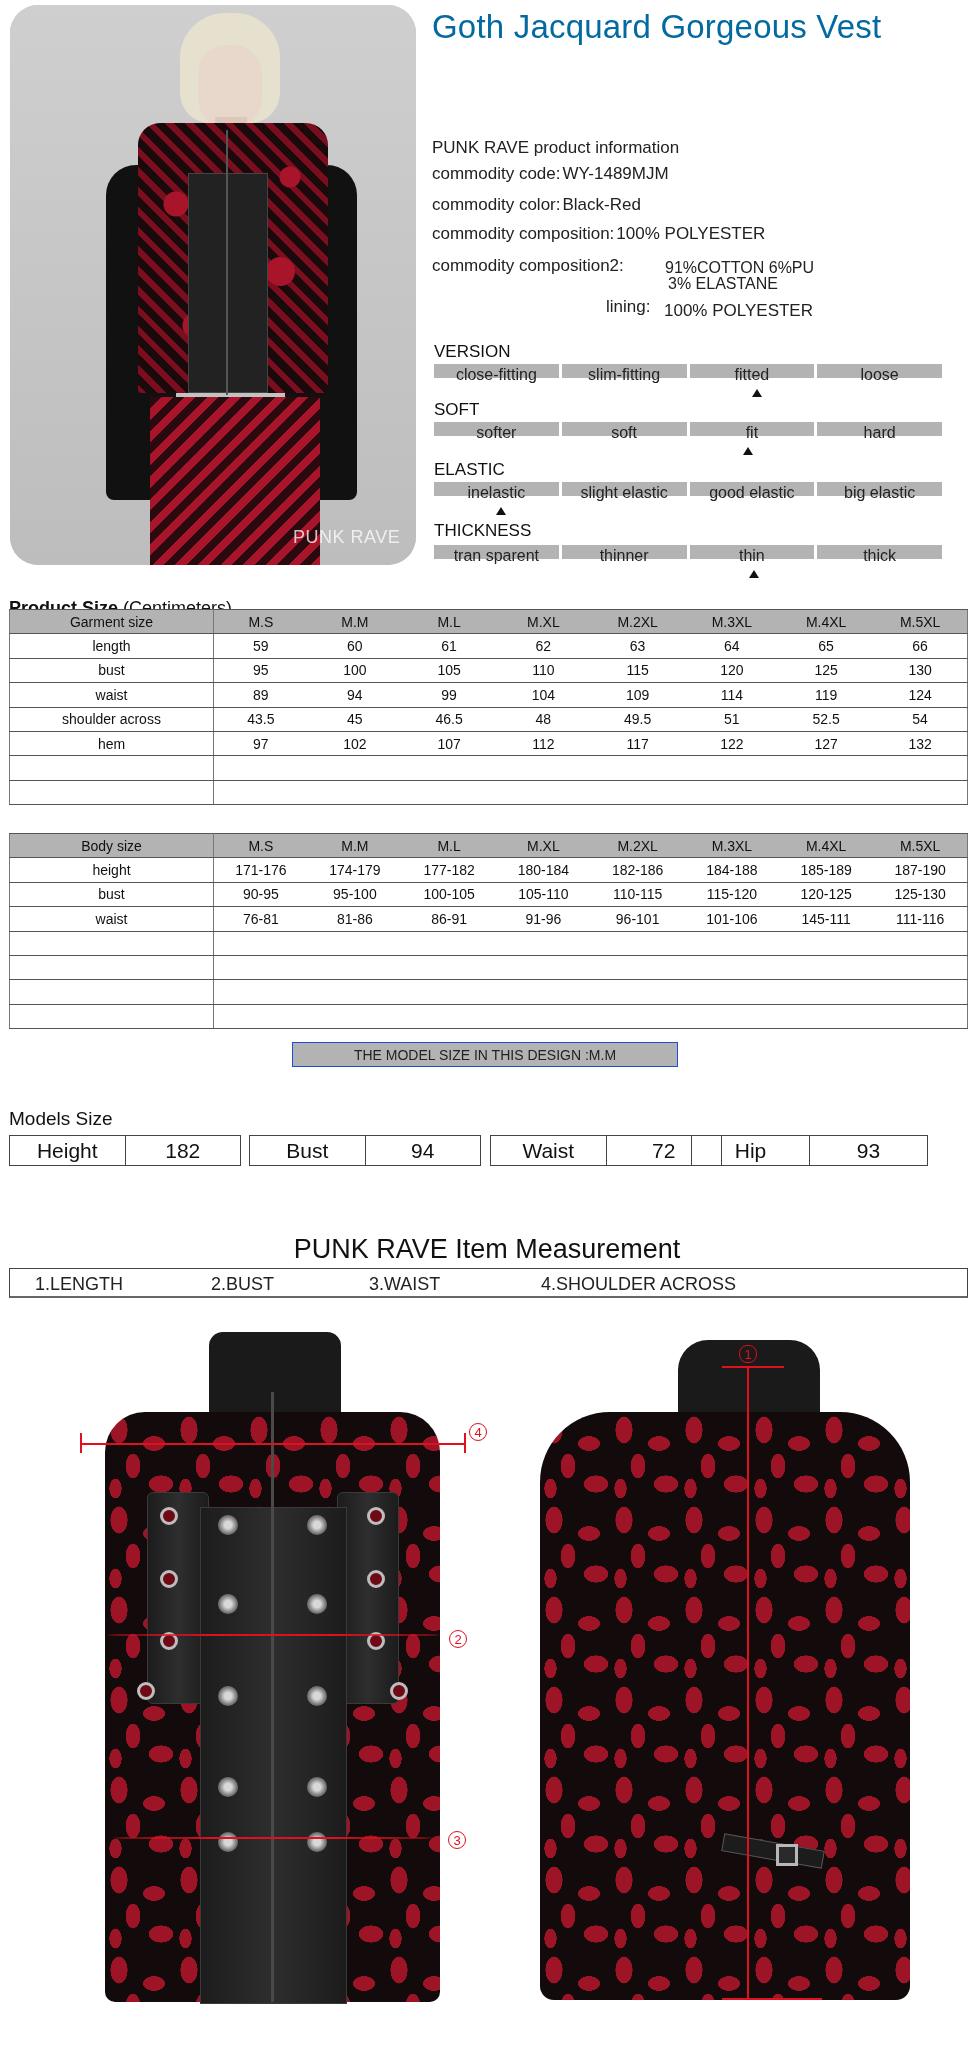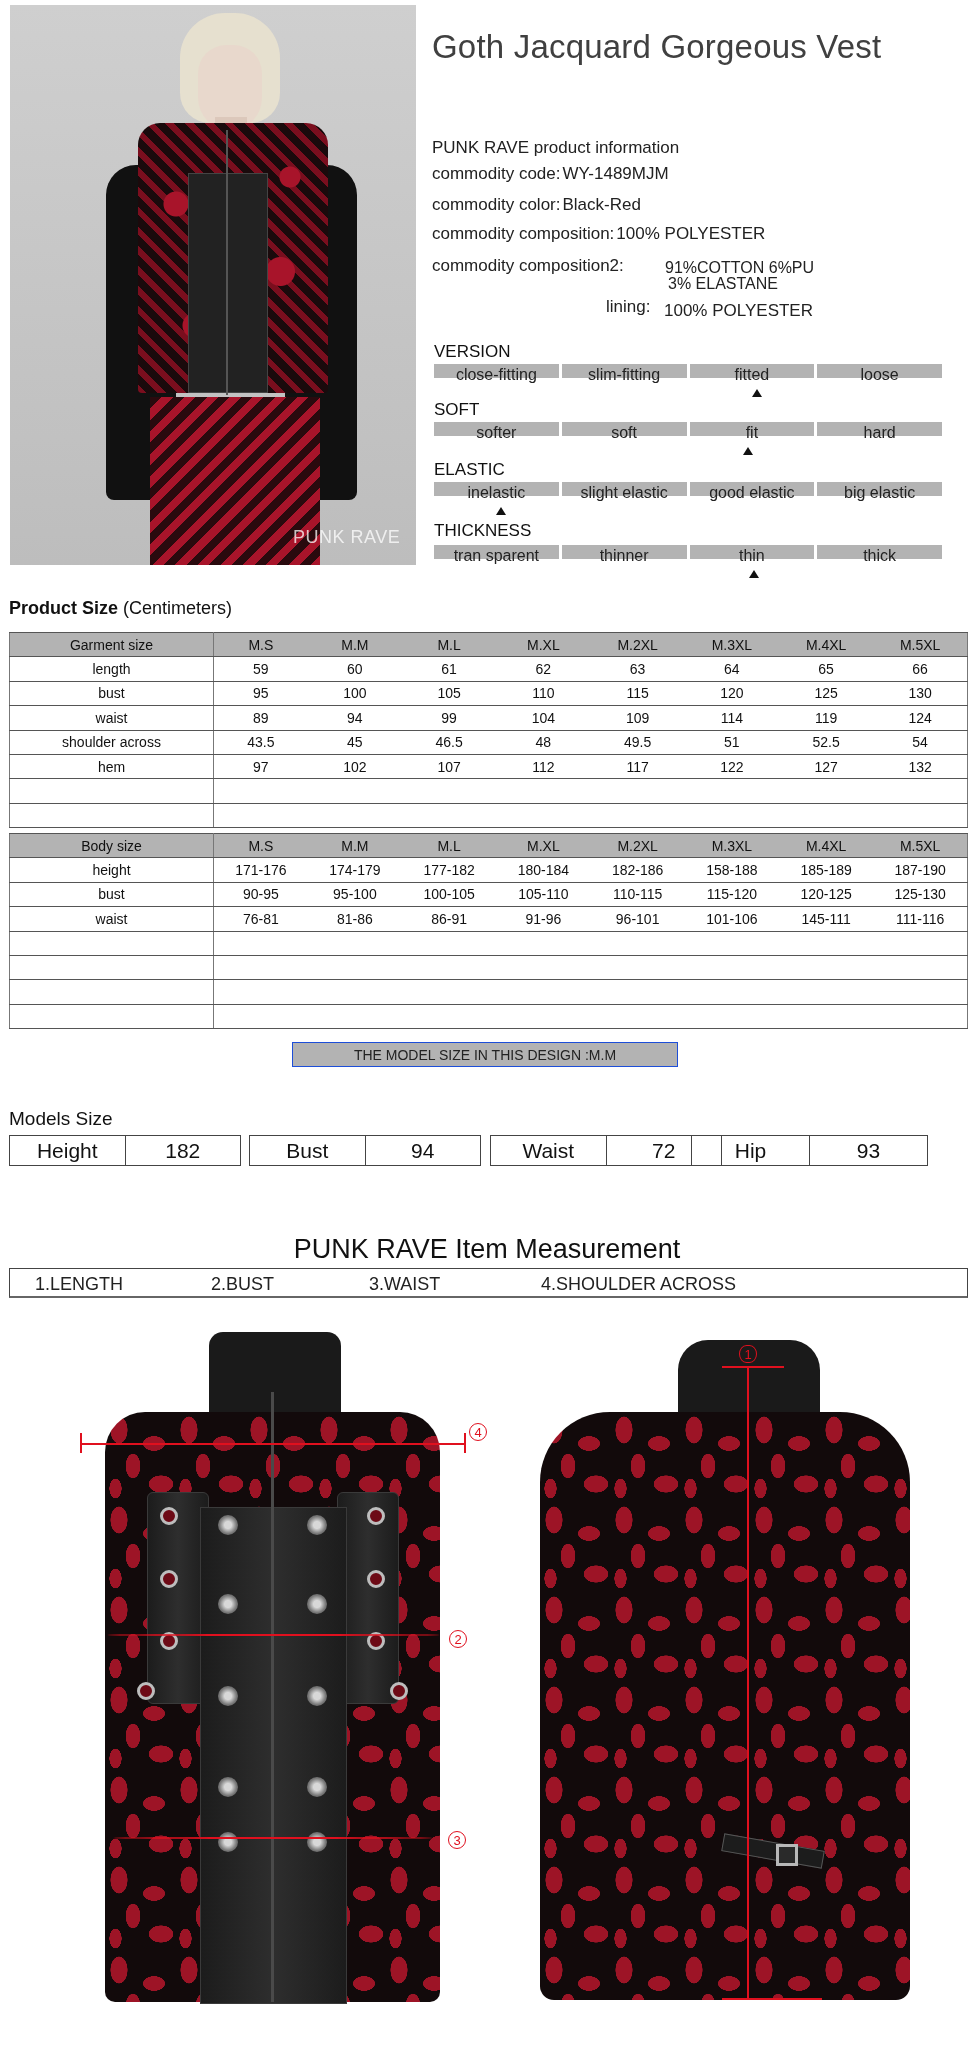--- a/index.html
+++ b/index.html
@@ -1,21 +1,21 @@
 <!DOCTYPE html>
 <html><head>
 <meta charset="utf-8">
 <style>
   html, body { margin: 0; padding: 0; background: #ffffff; }
   body { width: 974px; height: 2048px; position: relative; overflow: hidden;
          font-family: "Liberation Sans", "DejaVu Sans", sans-serif; color: #1a1a1a; }
   .abs { position: absolute; }
 
   
-  .photo { left: 10px; top: 5px; width: 406px; height: 560px; background: #c9c9c9; overflow: hidden; }
+  .photo { left: 10px; top: 5px; width: 406px; height: 560px; background: #c9c9c9; overflow: hidden; border-radius: 28px; }
   .photo .bg { position:absolute; inset:0; background: linear-gradient(180deg,#cfcfcf 0%,#c4c4c4 60%,#bdbdbd 100%); }
   .photo .hair { position:absolute; left:170px; top:8px; width:100px; height:110px; background:#e6e0cf; border-radius:45px 45px 30px 30px; }
   .photo .face { position:absolute; left:188px; top:40px; width:64px; height:85px; background:#e8d8cc; border-radius:30px 30px 34px 34px; }
   .photo .neck { position:absolute; left:205px; top:112px; width:32px; height:20px; background:#dcc8bb; }
   .photo .sleeveL { position:absolute; left:96px; top:160px; width:70px; height:335px; background:#111; border-radius:30px 10px 8px 8px; }
   .photo .sleeveR { position:absolute; left:275px; top:160px; width:72px; height:335px; background:#111; border-radius:10px 30px 8px 8px; }
   .photo .vest { position:absolute; left:128px; top:118px; width:190px; height:270px;
      background:
        radial-gradient(circle at 20% 30%, #a8142a 0 12px, transparent 13px),
        radial-gradient(circle at 75% 55%, #a8142a 0 14px, transparent 15px),
@@ -23,21 +23,21 @@
        radial-gradient(circle at 80% 20%, #a8142a 0 10px, transparent 11px),
        repeating-linear-gradient(45deg,#7a0e1e 0 6px,#1a0a0c 6px 14px);
      border-radius: 22px 22px 4px 4px; }
   .photo .placket { position:absolute; left:178px; top:168px; width:78px; height:218px; background:#222; border:1px solid #444; }
   .photo .zipper { position:absolute; left:216px; top:125px; width:2px; height:265px; background:#555; }
   .photo .pants { position:absolute; left:140px; top:392px; width:170px; height:170px;
      background: repeating-linear-gradient(-45deg,#a8142a 0 8px,#2a0a0e 8px 16px); }
   .photo .watermark { position:absolute; left:283px; top:522px; font-size:18px; color:rgba(255,255,255,0.75); letter-spacing:0.5px; }
 
   
-  .title { left: 432px; top: 8px; font-size: 33px; color:#404040; white-space: nowrap; letter-spacing: 0.2px; margin-top: 20px; }
+  .title { left: 432px; top: 8px; font-size: 33px; color:#0369a1; white-space: nowrap; letter-spacing: 0.2px; }
   .info-line { font-size: 17px; color:#222; white-space: nowrap; }
   .info-line .val { margin-left: 2px; }
 
   .attr-label { font-size: 17px; color:#111; left: 434px; }
   .attr-row { left: 434px; width: 508px; height: 14px; display: flex; gap: 3px; }
   .attr-cell { flex: 1; background:#b3b3b3; font-size: 16px; color:#222; text-align:center; line-height: 22px; white-space: nowrap; }
   .tri { width:0; height:0; border-left:5px solid transparent; border-right:5px solid transparent; border-bottom:8px solid #111; }
 
   
   .section-title { left: 9px; top: 598px; font-size: 18px; font-weight: bold; color:#111; white-space: nowrap; }
@@ -160,21 +160,21 @@
   <div class="attr-cell">thin</div>
   <div class="attr-cell">thick</div>
 </div>
 <div class="abs tri" style="left:749px; top:570px;"></div>
 
 <div class="abs section-title">
   <span>Product Size</span>
   <span class="unit">(Centimeters)</span>
 </div>
 
-<table class="size" style="top:632px;">
+<table class="size" style="top:609px;">
   <tbody>
       <tr class="hdr">
     <td class="first">Garment size</td>
     <td>M.S</td>
     <td>M.M</td>
     <td>M.L</td>
     <td>M.XL</td>
     <td>M.2XL</td>
     <td>M.3XL</td>
     <td>M.4XL</td>
@@ -259,21 +259,21 @@
     <td>M.4XL</td>
     <td>M.5XL</td>
   </tr>
   <tr>
     <td class="first">height</td>
     <td>171-176</td>
     <td>174-179</td>
     <td>177-182</td>
     <td>180-184</td>
     <td>182-186</td>
-    <td>158-188</td>
+    <td>184-188</td>
     <td>185-189</td>
     <td>187-190</td>
   </tr>
   <tr>
     <td class="first">bust</td>
     <td>90-95</td>
     <td>95-100</td>
     <td>100-105</td>
     <td>105-110</td>
     <td>110-115</td>

